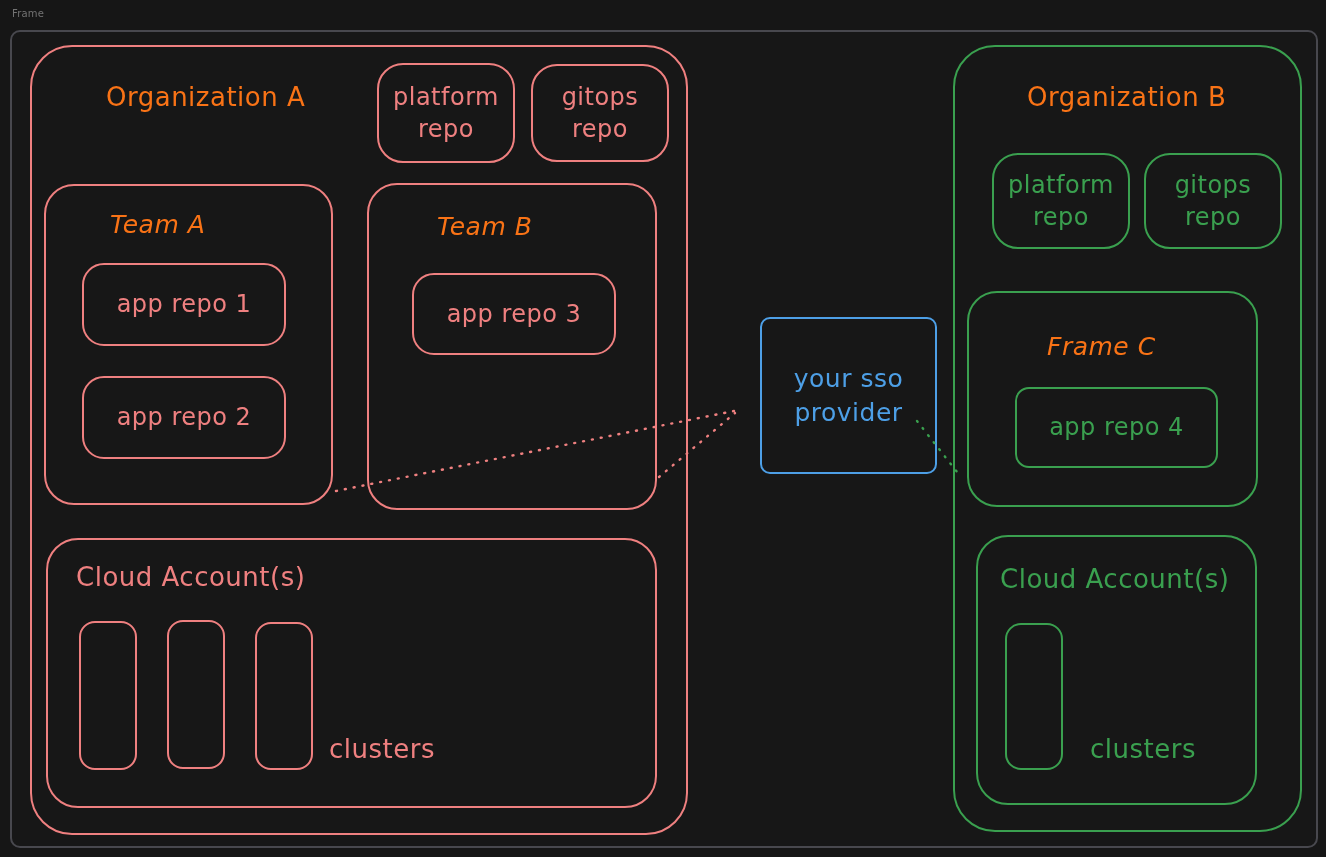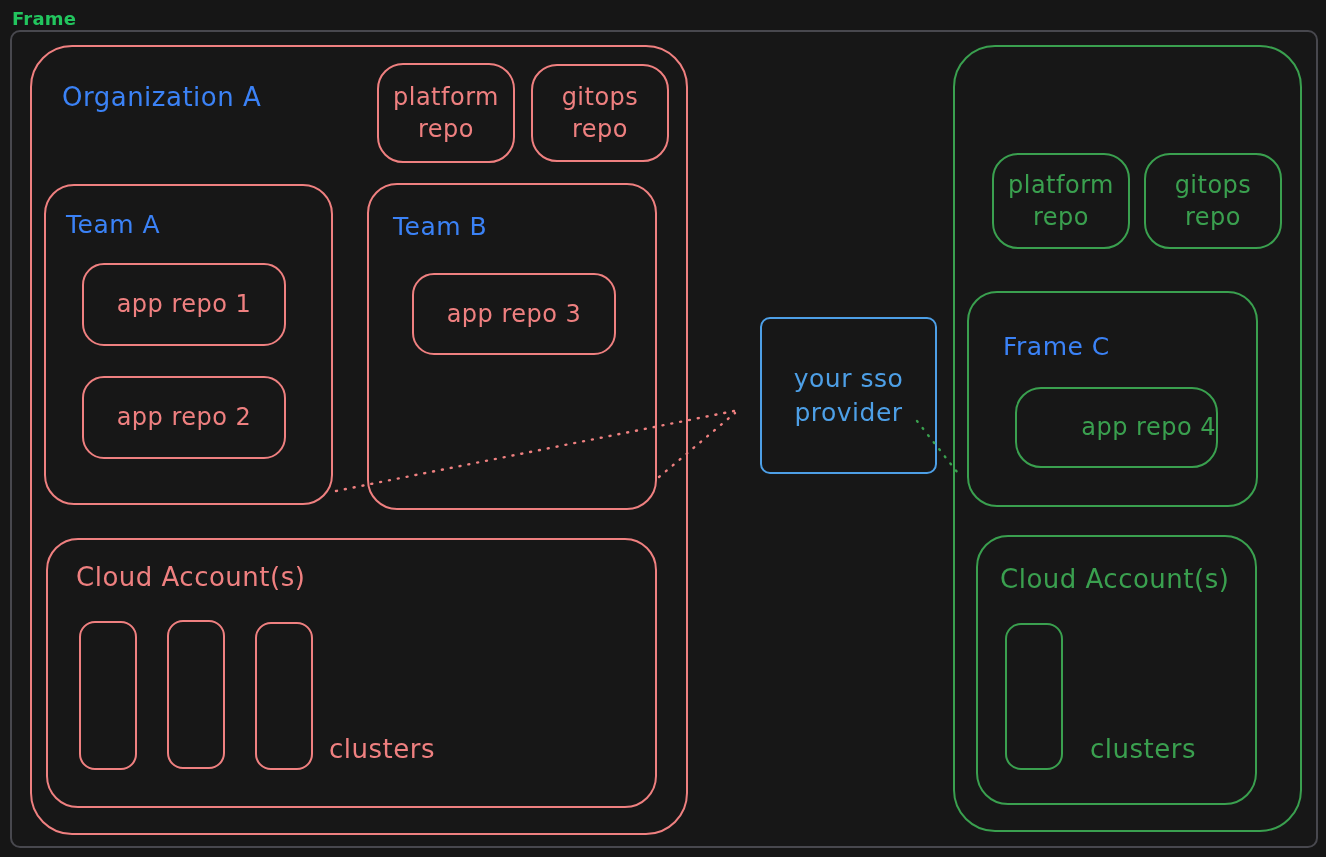--- a/index.html
+++ b/index.html
@@ -10,51 +10,51 @@
   }
   #stage {
     position: relative;
     width: 1326px;
     height: 857px;
     background: #161616;
     overflow: hidden;
   }
   .abs { position: absolute; box-sizing: border-box; }
   .frame-label {
-    font-size: 18px;
-    color: #22c55e;
+    font-size: 10px;
+    color: #737373;
     letter-spacing: 0.2px;
-    font-weight: bold;
   }
   .frame-rect {
     border: 2px solid #48484e;
     border-radius: 10px;
     background: #171717;
   }
   .shape {
     border-style: solid;
     border-width: 2.5px;
     background: transparent;
   }
   .salmon { border-color: #ef8080; }
   .green  { border-color: #3aa04f; }
   .blue   { border-color: #4d9fe6; }
   .t-salmon { color: #ef8080; }
   .t-green  { color: #3aa04f; }
   .t-blue   { color: #4d9fe6; }
-  .t-white  { color: #3b82f6; }
+  .t-white  { color: #f97316; margin-left: 44px; }
   .title {
     font-size: 26px;
     white-space: nowrap;
     letter-spacing: 0.5px;
   }
   .small-title {
     font-size: 25px;
     white-space: nowrap;
     letter-spacing: 0.5px;
+    font-style: italic;
   }
   .center-label {
     display: flex;
     align-items: center;
     justify-content: center;
     text-align: center;
     font-size: 24px;
     line-height: 1.35;
     letter-spacing: 0.5px;
     margin-left: 20px;
@@ -105,31 +105,32 @@
   <div class="abs shape salmon" style="left:79px; top:621px; width:58px; height:149px; border-radius:16px;"></div>
   <div class="abs shape salmon" style="left:167px; top:620px; width:58px; height:149px; border-radius:16px;"></div>
   <div class="abs shape salmon" style="left:255px; top:622px; width:58px; height:148px; border-radius:16px;"></div>
   <div class="abs title t-salmon" style="left:329px; top:734px;">clusters</div>
 
   <div class="abs shape blue center-label t-blue" style="left:740px; top:317px; width:177px; height:157px; border-radius:10px; font-size:25px; padding:0 24px;">
     <span>your sso provider</span>
   </div>
 
   <div class="abs shape green" style="left:953px; top:45px; width:349px; height:787px; border-radius:42px;"></div>
+  <div class="abs title t-white" style="left:983px; top:82px;">Organization B</div>
 
   <div class="abs shape green center-label t-green" style="left:972px; top:153px; width:138px; height:96px; border-radius:26px; padding:0 14px;">
     <span>platform repo</span>
   </div>
   <div class="abs shape green center-label t-green" style="left:1124px; top:153px; width:138px; height:96px; border-radius:26px; padding:0 14px;">
     <span>gitops repo</span>
   </div>
 
   <div class="abs shape green" style="left:967px; top:291px; width:291px; height:216px; border-radius:30px;"></div>
   <div class="abs small-title t-white" style="left:1003px; top:332px;">Frame C</div>
-  <div class="abs shape green center-label t-green" style="left:995px; top:387px; width:203px; height:81px; border-radius:26px;justify-content:flex-end;">
+  <div class="abs shape green center-label t-green" style="left:995px; top:387px; width:203px; height:81px; border-radius:14px;">
     <span>app repo 4</span>
   </div>
 
   <div class="abs shape green" style="left:976px; top:535px; width:281px; height:270px; border-radius:32px;"></div>
   <div class="abs title t-green" style="left:1000px; top:564px;">Cloud Account(s)</div>
   <div class="abs shape green" style="left:1005px; top:623px; width:58px; height:147px; border-radius:16px;"></div>
   <div class="abs title t-green" style="left:1090px; top:734px;">clusters</div>
 
   <svg class="connector-layer" viewBox="0 0 1326 857" xmlns="http://www.w3.org/2000/svg">
     <line x1="336" y1="491" x2="734" y2="411" stroke="#ef8080" stroke-width="2.4" stroke-dasharray="1 8" stroke-linecap="round"></line>

